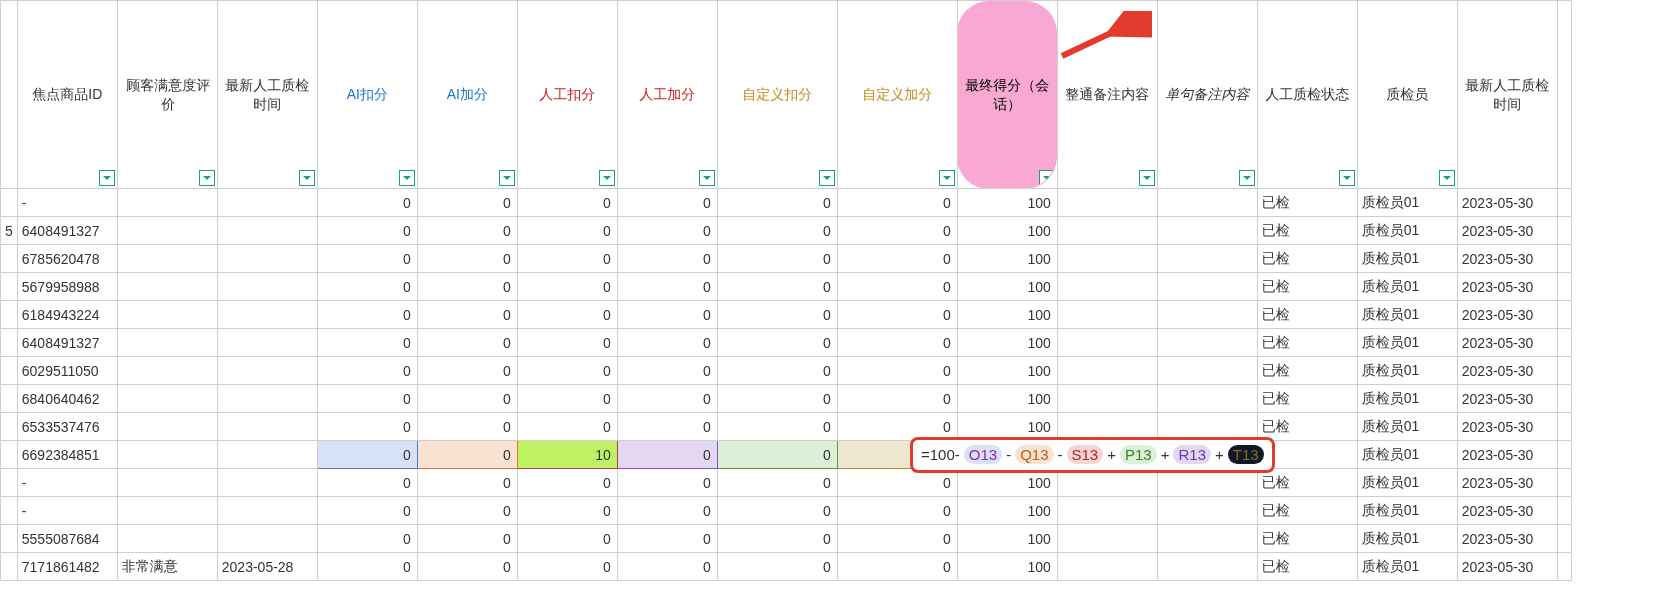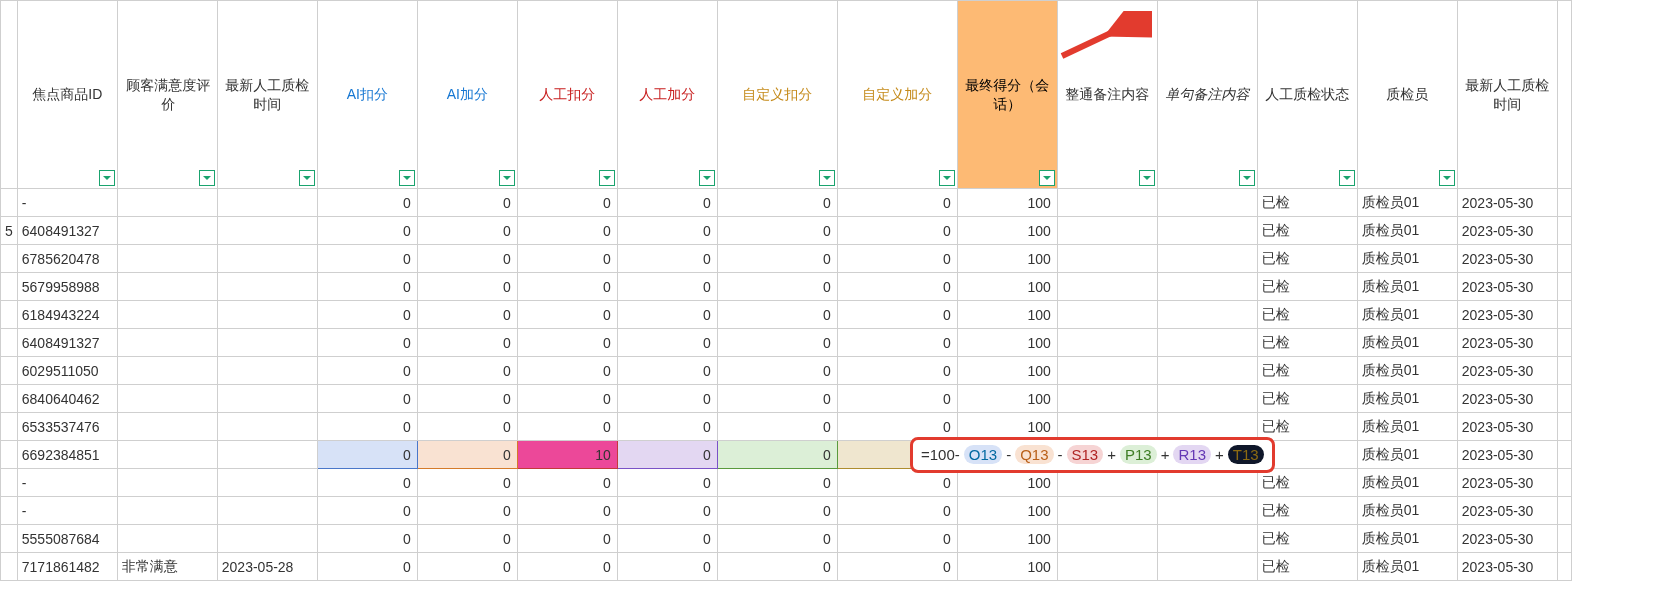--- a/index.html
+++ b/index.html
@@ -35,21 +35,21 @@
     padding: 0 6px;
     background: #fff;
   }
   th .hdr-label {
     display: block;
     line-height: 1.3;
     word-break: break-word;
     white-space: normal;
   }
   th.small { width: 14px; min-width:14px; padding:0; }
-  th.col-hilite { background: #fdba74; color:#fff; }
+  th.col-hilite { background: #f9a8d4; color:#fff;border-radius:32px; }
   th.col-hilite .hdr-label { color:#000; }
   .filter-btn {
     position: absolute;
     right: 2px;
     bottom: 2px;
     width: 16px;
     height: 16px;
     border: 1px solid #1aa36e;
     background: #fff;
     display:flex;align-items:center;justify-content:center;
@@ -60,21 +60,21 @@
   td.txt { text-align: left; padding-left: 4px; }
 
   .c-blue  { color:#1677d2; }
   .c-red   { color:#c82020; }
   .c-gold  { color:#c58b1b; }
   .c-teal  { color:#1d7e4e; }
 
   
   .sel-blue   { background:#d7e2f7; border:1.5px solid #4a77c9 !important; }
   .sel-orange { background:#f9e2d2; border:1.5px solid #d57b2a !important; }
-  .sel-red    { background:#ec4899; border:1.5px solid #c23a3a !important;margin-left:46px; }
+  .sel-red    { background:#bef264; border:1.5px solid #c23a3a !important;margin-left:46px; }
   .sel-purple { background:#e3d7f2; border:1.5px solid #7a52c7 !important; }
   .sel-green  { background:#dcefd7; border:1.5px solid #5a9a3d !important; }
   .sel-brown  { background:#efe6cf; border:1.5px solid #ad8d2e !important; }
 
   
   .formula-overlay {
     position: absolute;
     border: 3px solid #e23b2e;
     border-radius: 8px;
     background: #fff;
@@ -83,21 +83,21 @@
     display:flex;
     gap:4px;
     align-items:center;
     z-index: 5;
   }
   .ref {
     padding: 1px 5px;
     border-radius: 10px;
     font-weight: 500;
   }
-  .ref-o { background:#d7e2f7; color:#0369a1; }
+  .ref-o { background:#d7e2f7; color:#a21caf; }
   .ref-q { background:#f9e2d2; color:#b95f18; }
   .ref-s { background:#f6d4d4; color:#b02525; }
   .ref-p { background:#dcefd7; color:#3d7d23; }
   .ref-r { background:#e3d7f2; color:#6438b5; }
   .ref-t { background:#0f172a; color:#8c6b12; }
 
   
   .arrow {
     position:absolute;
     z-index:6;

